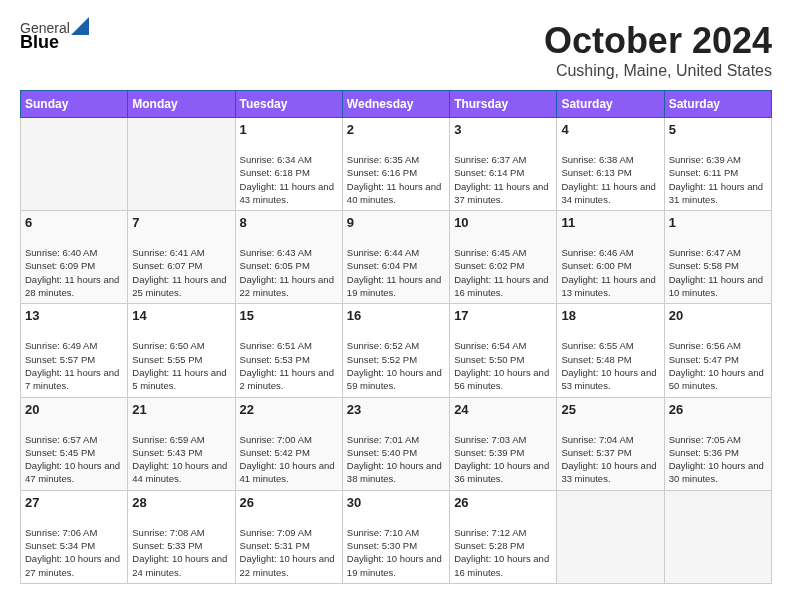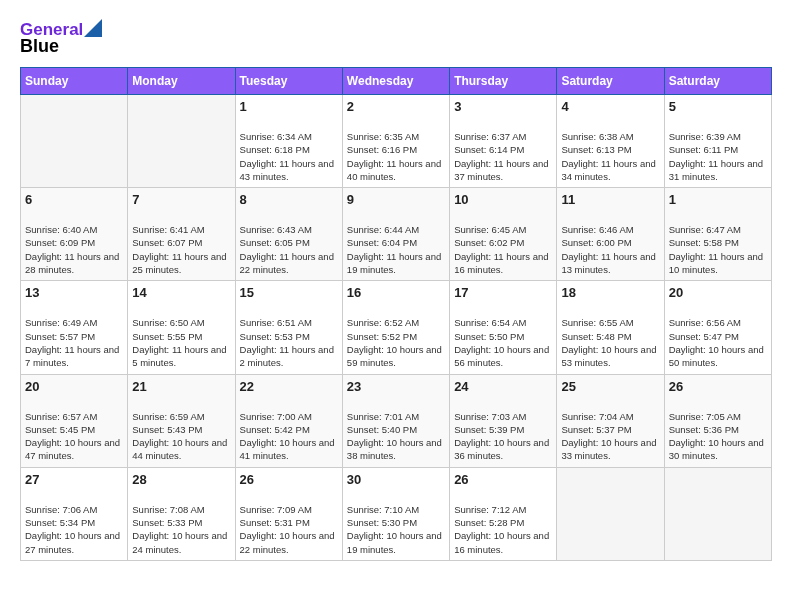--- a/index.html
+++ b/index.html
@@ -78,26 +78,30 @@
     .empty-cell {
       background: #f5f5f5 !important;
     }
   </style>
 </head>
 <body>
 
 <div class="header">
   <div class="logo">
     <div class="logo-line">
-      <span style="font-size:17px;font-weight:bold;color:#6d28d9;">General</span>
+      <span style="font-size:14px;font-weight:normal;color:#404040;">General</span>
       <svg width="18" height="18" viewBox="0 0 18 18" style="margin-left:1px;margin-top:-4px;">
         <polygon points="0,18 18,18 18,0" fill="#1a5fa8"></polygon>
       </svg>
     </div>
     <span style="font-size:18px;font-weight:bold;color:#000000;margin-top:-4px;">Blue</span>
+  </div>
+  <div class="title-section">
+    <div class="month-title">October 2024</div>
+    <div class="location">Cushing, Maine, United States</div>
   </div>
 </div>
 
 <table>
   <thead>
     <tr id="weekday-header">
     <th>Sunday</th>
         <th>Monday</th>
         <th>Tuesday</th>
         <th>Wednesday</th>

